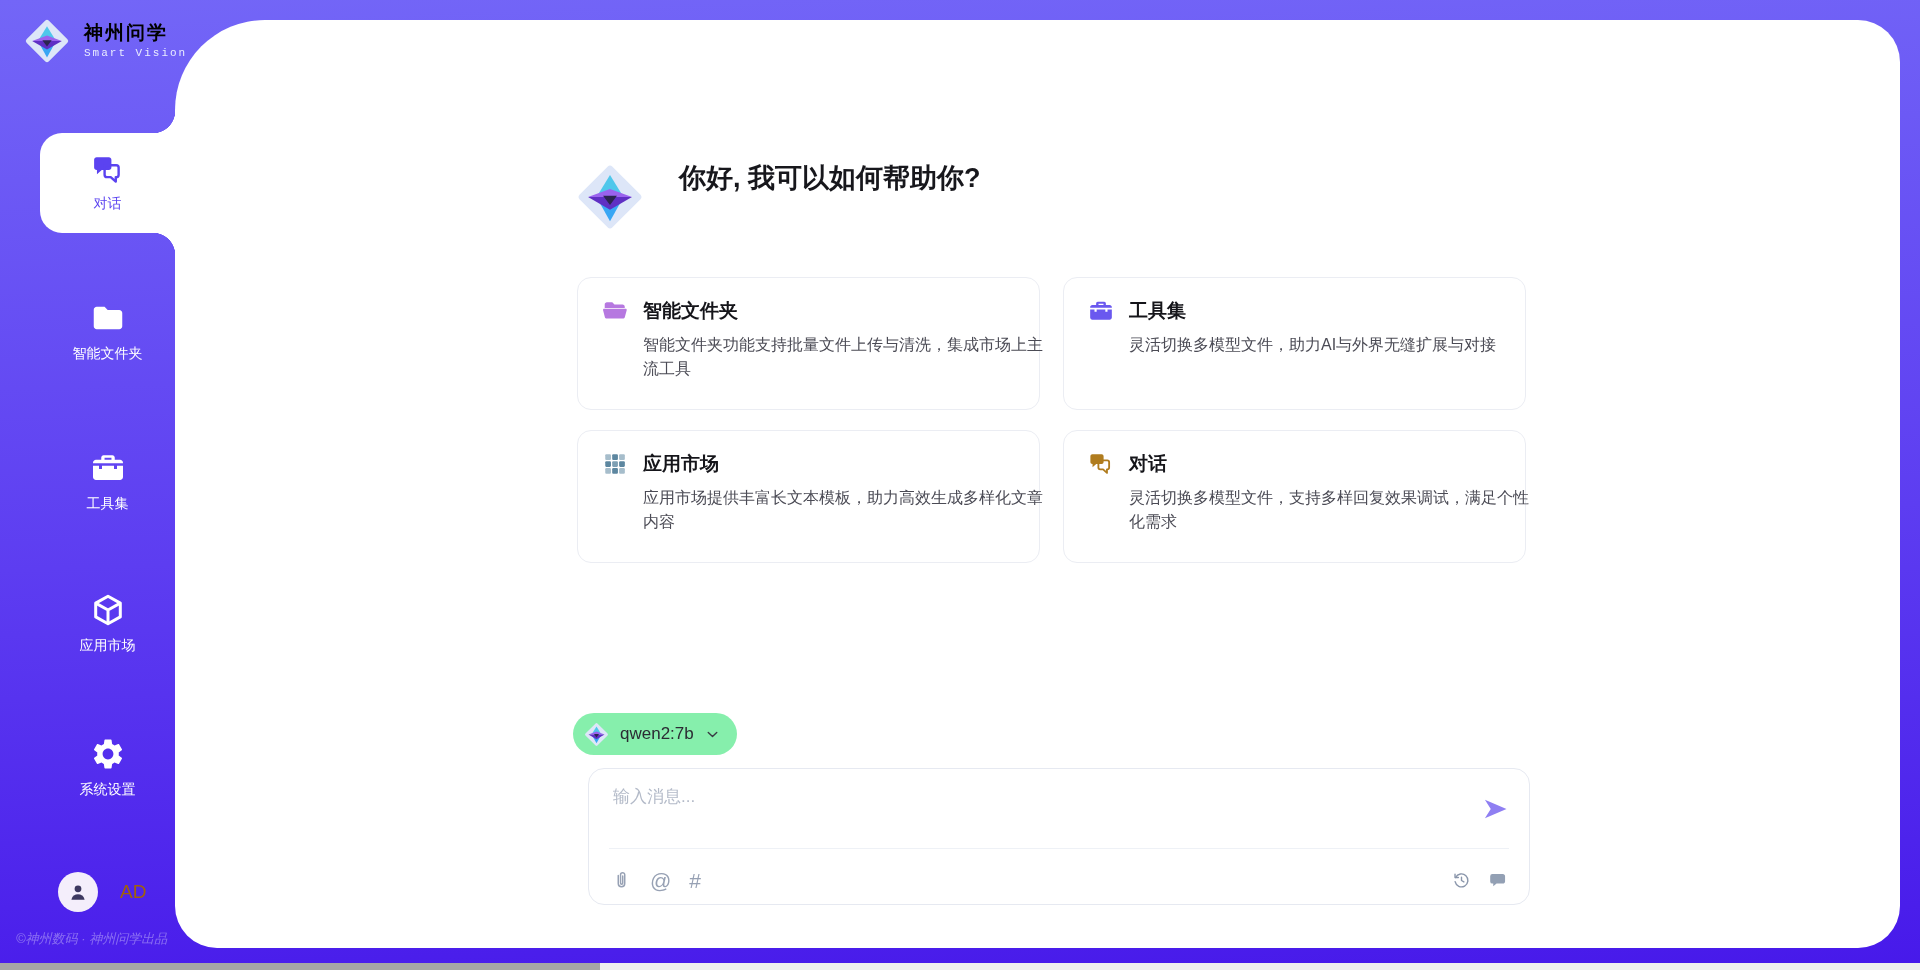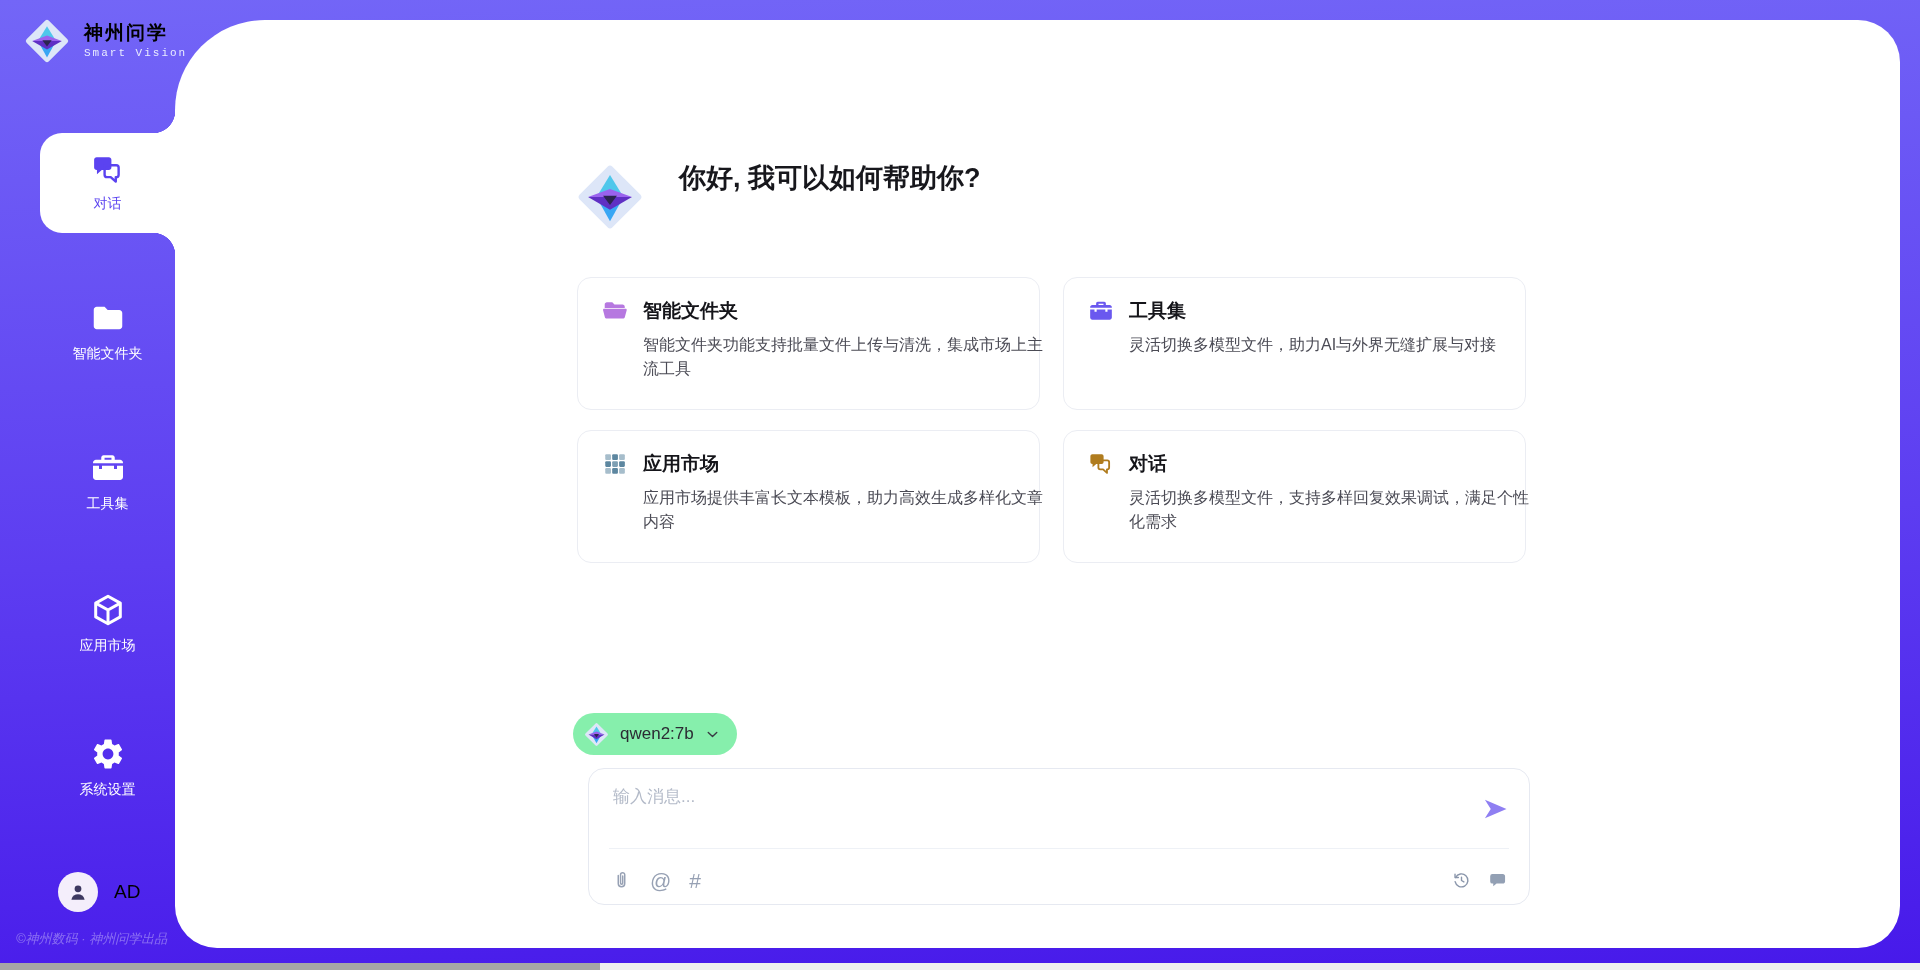--- a/index.html
+++ b/index.html
@@ -27,21 +27,21 @@
     position:absolute;left:40px;width:135px;height:82px;display:flex;flex-direction:column;
     align-items:center;justify-content:center;gap:9px;color:#fff;cursor:pointer;
   }
   .nav-icon{width:36px;height:36px;display:block;}
   .nav-tab .nav-icon{width:34px;height:34px;}
   .nav-label{font-size:14px;}
   .user-row{position:absolute;left:58px;top:872px;display:flex;align-items:center;gap:16px;}
   .avatar{width:40px;height:40px;border-radius:50%;background:#f4eefb;display:flex;
     align-items:center;justify-content:center;}
   .avatar svg{width:24px;height:24px;}
-  .user-name{color:#000000;font-size:19px;}
+  .user-name{color:#a16207;font-size:19px;margin-left:6px;}
   .side-footer{position:absolute;left:16px;top:930px;color:rgba(255,255,255,0.35);font-size:13px;font-style:italic;}
   
   .panel{position:absolute;left:175px;top:20px;right:20px;bottom:22px;background:#fff;
     border-radius:90px 42px 42px 42px;}
   .hero{position:absolute;left:398px;top:140px;display:flex;gap:32px;}
   .hero-dmd{width:74px;height:74px;}
   .hero-title{font-size:27px;font-weight:bold;color:#17171c;}
   .cards{position:absolute;left:402px;top:257px;display:grid;
     grid-template-columns:463px 463px;grid-auto-rows:133px;gap:20px 23px;}
   .card{box-sizing:border-box;border:1px solid #ebedf3;border-radius:14px;background:#fff;

